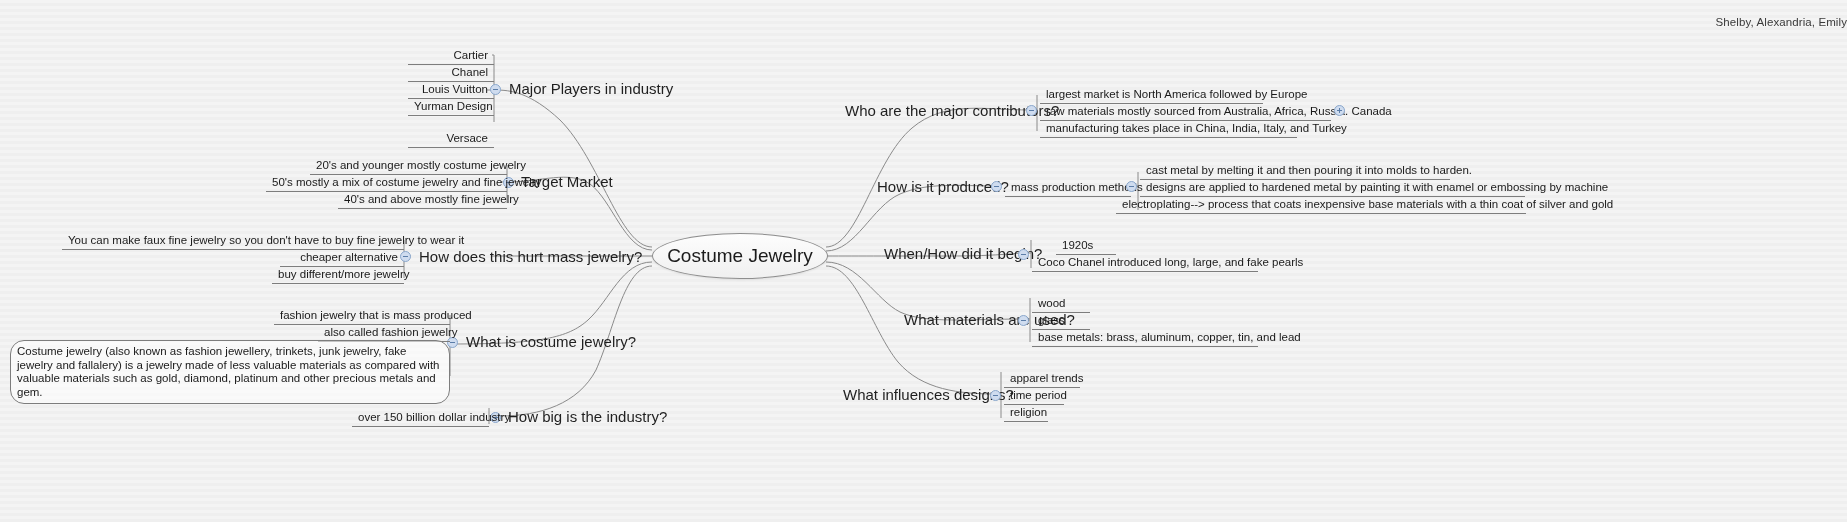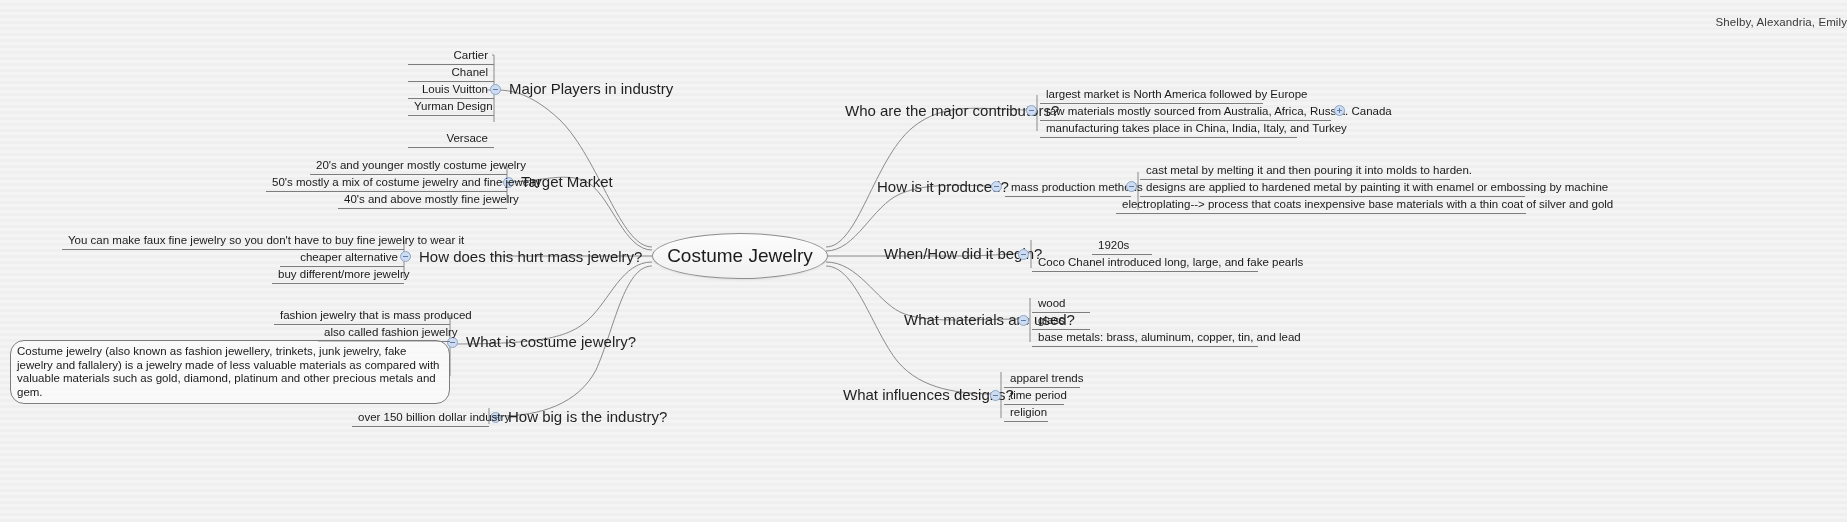--- a/index.html
+++ b/index.html
@@ -192,21 +192,21 @@
   <div class="leaf right underline" style="left:1005px; top:178px; width:126px;">mass production methods</div>
   <div class="toggle" style="left:1126px; top:181px;"></div>
 
   <div class="leaf right underline" style="left:1140px; top:161px; width:310px;">cast metal by melting it and then pouring it into molds to harden.</div>
   <div class="leaf right underline" style="left:1140px; top:178px; width:385px;">designs are applied to hardened metal by painting it with enamel or embossing by machine</div>
   <div class="leaf right underline" style="left:1116px; top:195px; width:410px;">electroplating--&gt; process that coats inexpensive base materials with a thin coat of silver and gold</div>
 
   <div class="branch-label" style="left:884px; top:245px;">When/How did it begin?</div>
   <div class="toggle" style="left:1018px; top:249px;"></div>
 
-  <div class="leaf right underline" style="left:1092px; top:236px; width:60px;">1920s</div>
+  <div class="leaf right underline" style="left:1056px; top:236px; width:60px;">1920s</div>
   <div class="leaf right underline" style="left:1032px; top:253px; width:226px;">Coco Chanel introduced long, large, and fake pearls</div>
 
   <div class="branch-label" style="left:904px; top:311px;">What materials are used?</div>
   <div class="toggle" style="left:1018px; top:315px;"></div>
 
   <div class="leaf right underline" style="left:1032px; top:294px; width:58px;">wood</div>
   <div class="leaf right underline" style="left:1032px; top:311px; width:58px;">glass</div>
   <div class="leaf right underline" style="left:1032px; top:328px; width:226px;">base metals: brass, aluminum, copper, tin, and lead</div>
 
   <div class="branch-label" style="left:843px; top:386px;">What influences designs?</div>

